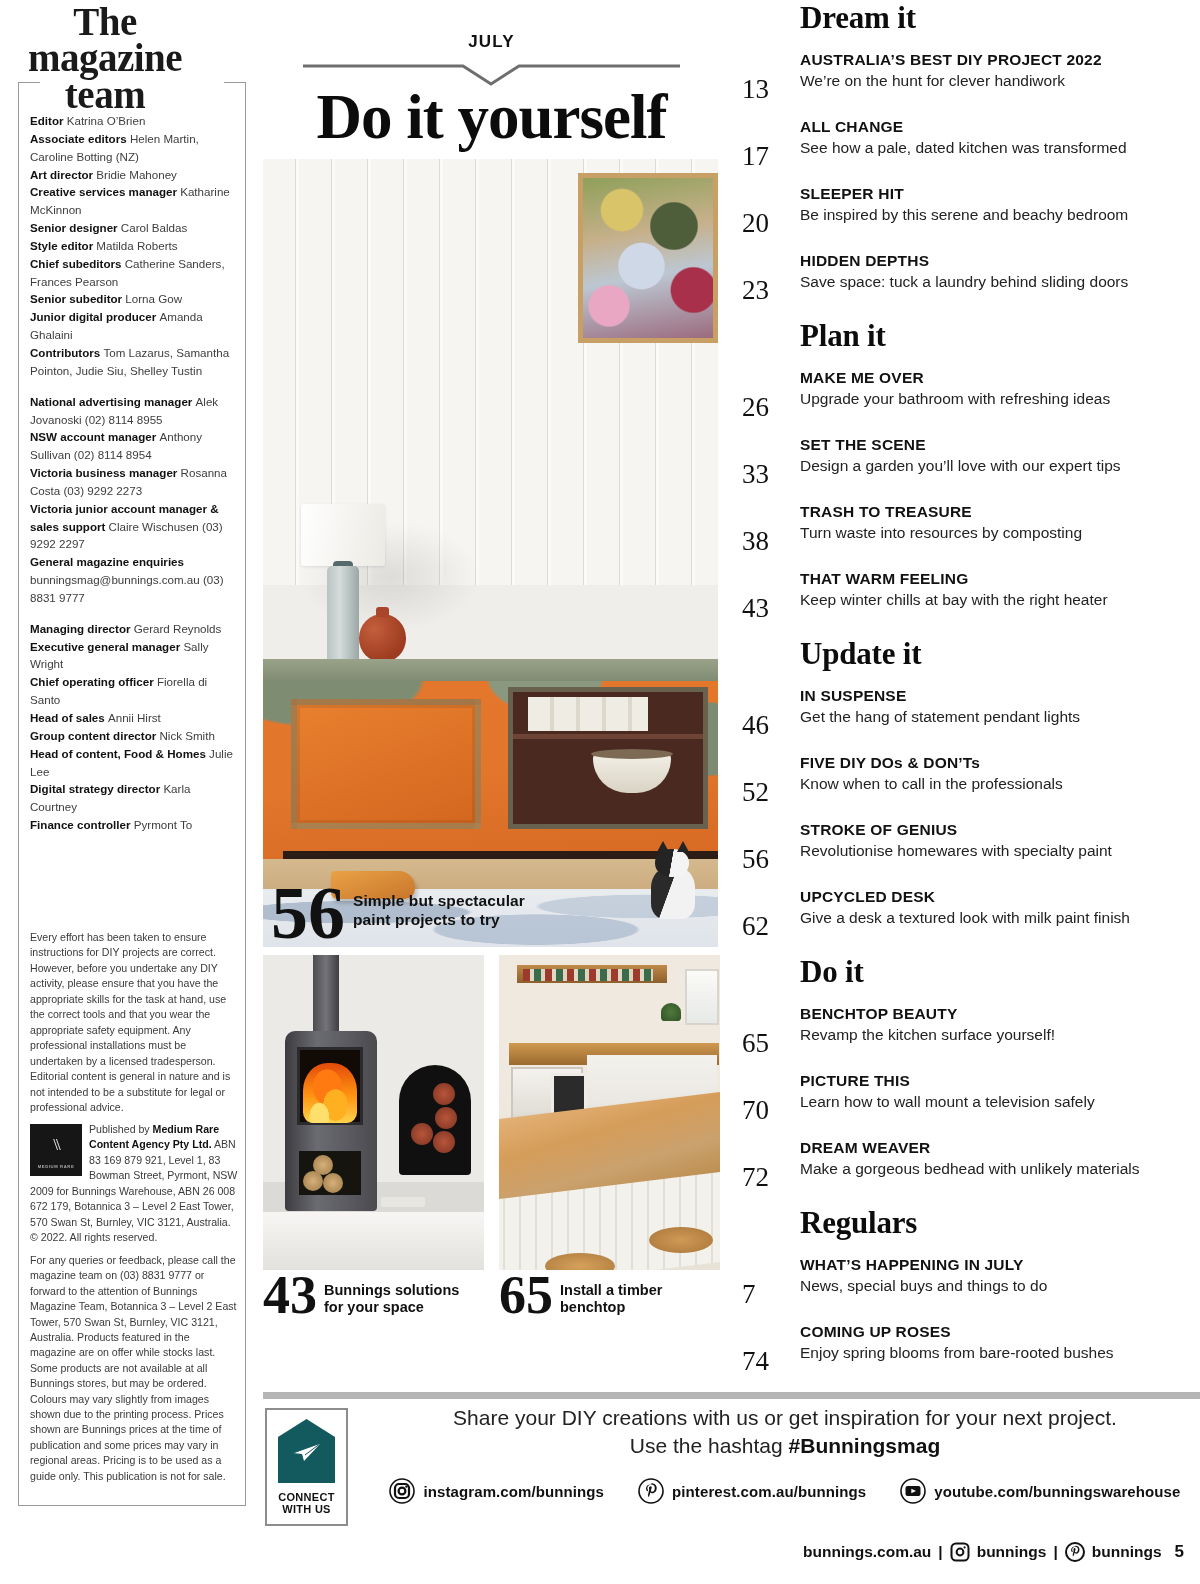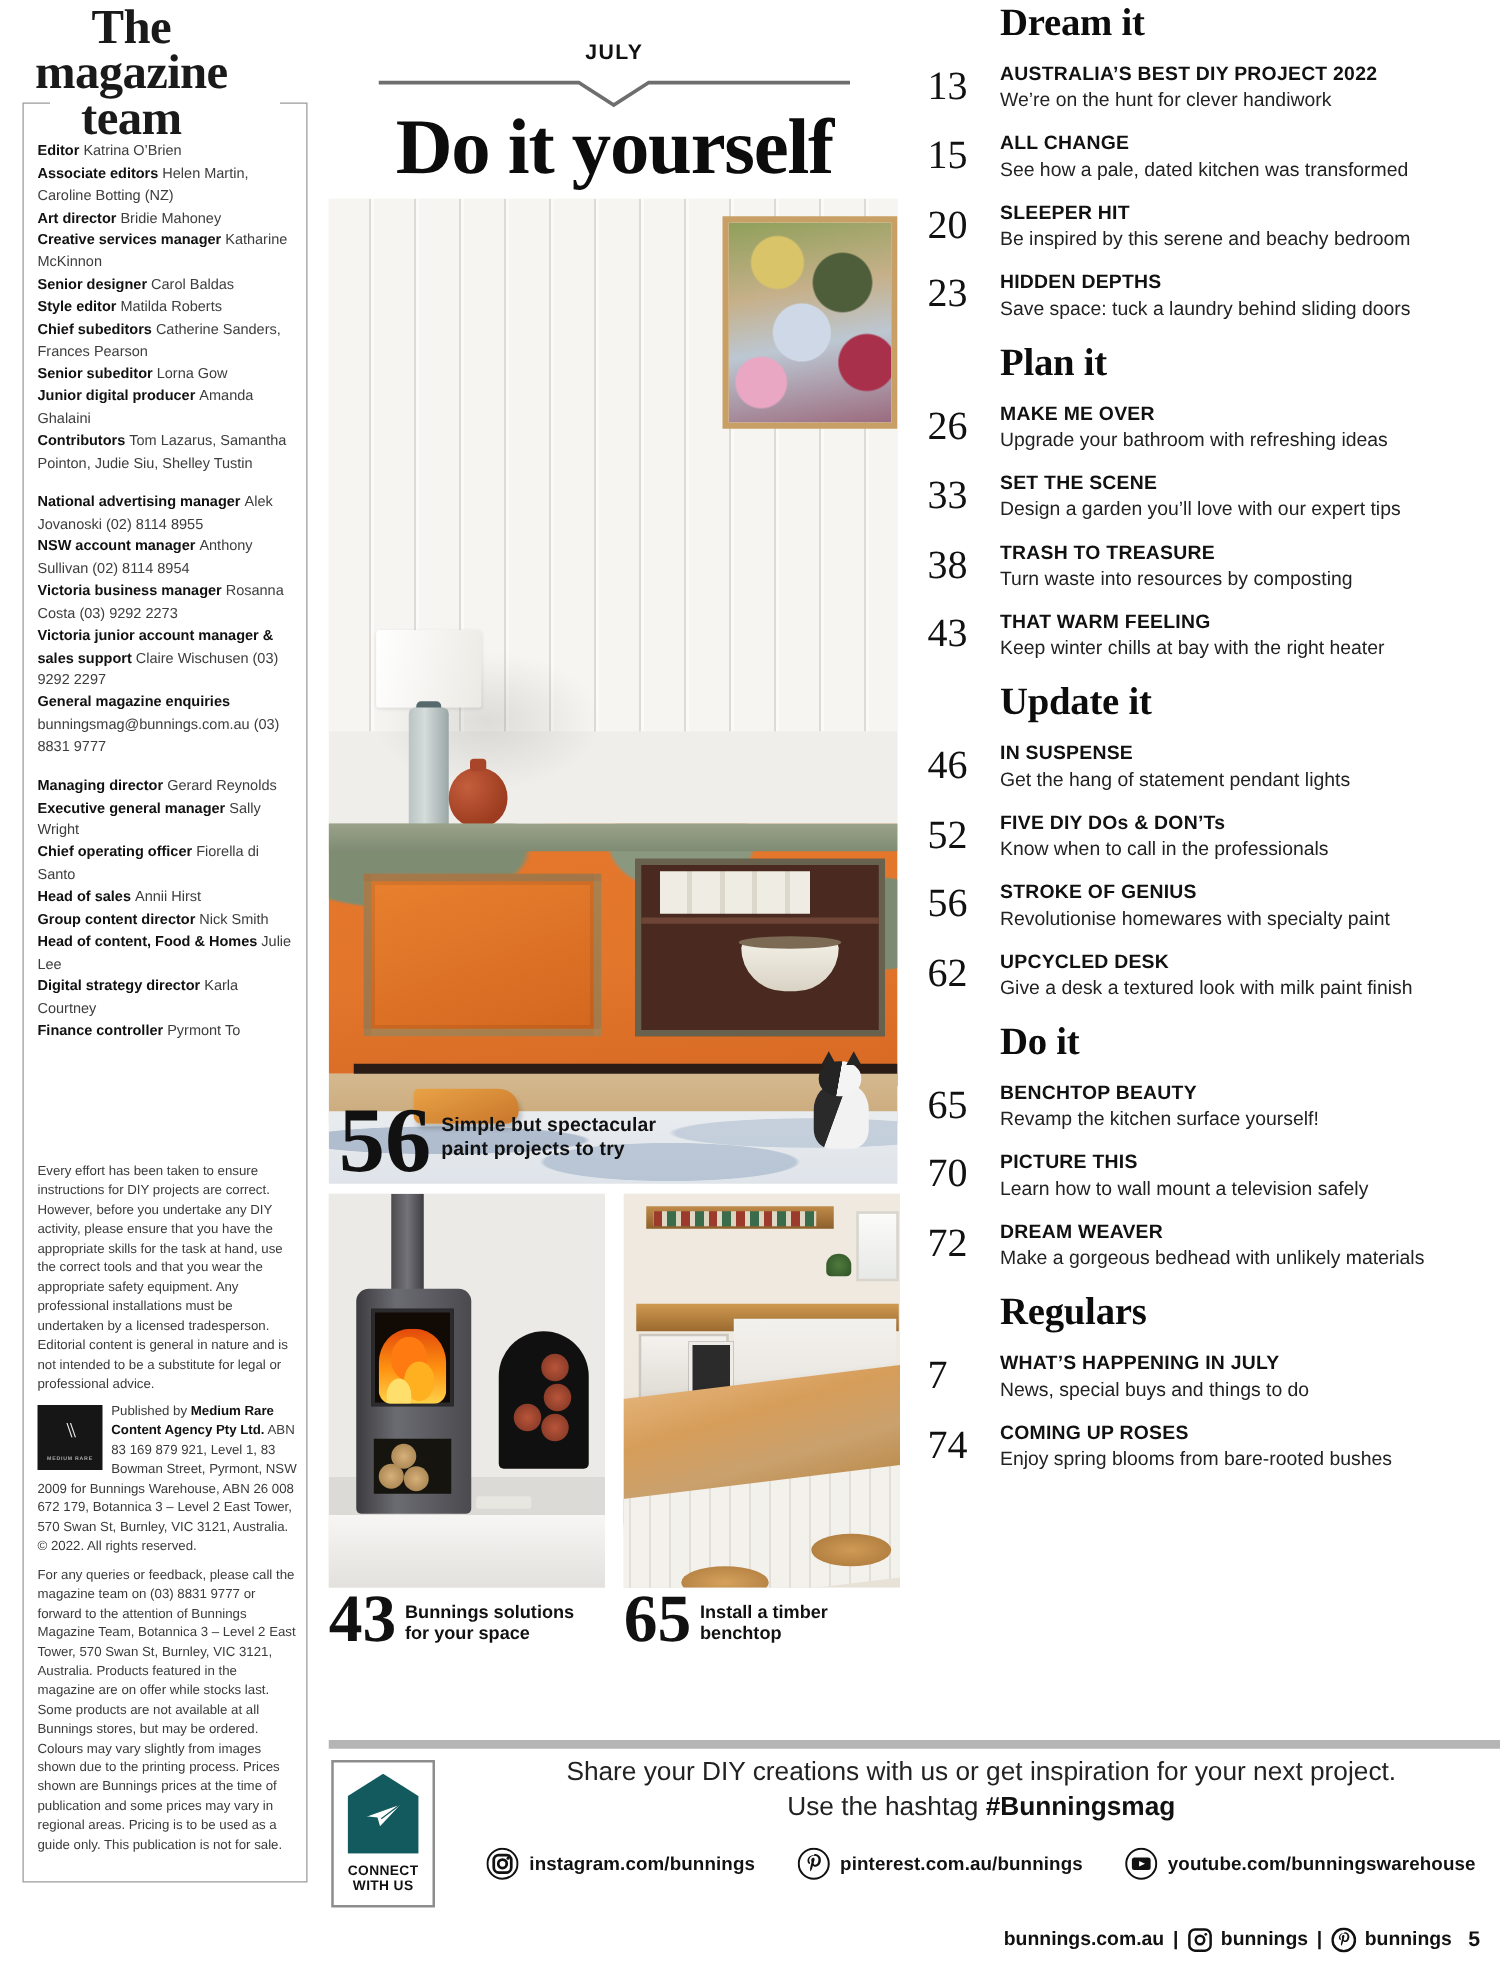--- a/index.html
+++ b/index.html
@@ -330,22 +330,22 @@
     font-family: "Liberation Serif", serif;
     font-weight: bold; font-size: 31px;
     color: #0c0c0c; letter-spacing: -0.2px;
     margin-left: 58px;
   }
   .sec-head.first { margin-top: 0; }
   .entry { display: flex; margin-top: 15px; }
   .entry .pg {
     width: 58px; flex: 0 0 58px;
     font-family: "Liberation Serif", serif;
-    font-weight: normal; font-size: 32px; line-height: 1;
-    color: #111; padding-top: 1px;
+    font-weight: normal; font-size: 27px; line-height: 1;
+    color: #111; padding-top: 1px; margin-top: 24px;
   }
   .entry .body { flex: 1; }
   .entry .ttl {
     font-weight: bold; font-size: 15.5px;
     letter-spacing: .2px; color: #111; line-height: 1.18;
   }
   .entry .sub { font-size: 15.5px; color: #222; line-height: 1.3; margin-top: 2px; }
   .sec-gap { height: 14px; }
 
   
@@ -552,21 +552,21 @@
   <div class="right" id="contents-col">
       <div class="sec-head first">Dream it</div>
       <div class="entry">
         <div class="pg">13</div>
         <div class="body">
           <div class="ttl">AUSTRALIA’S BEST DIY PROJECT 2022</div>
           <div class="sub">We’re on the hunt for clever handiwork</div>
         </div>
       </div>
       <div class="entry">
-        <div class="pg">15</div>
+        <div class="pg">17</div>
         <div class="body">
           <div class="ttl">ALL CHANGE</div>
           <div class="sub">See how a pale, dated kitchen was transformed</div>
         </div>
       </div>
       <div class="entry">
         <div class="pg">20</div>
         <div class="body">
           <div class="ttl">SLEEPER HIT</div>
           <div class="sub">Be inspired by this serene and beachy bedroom</div>

